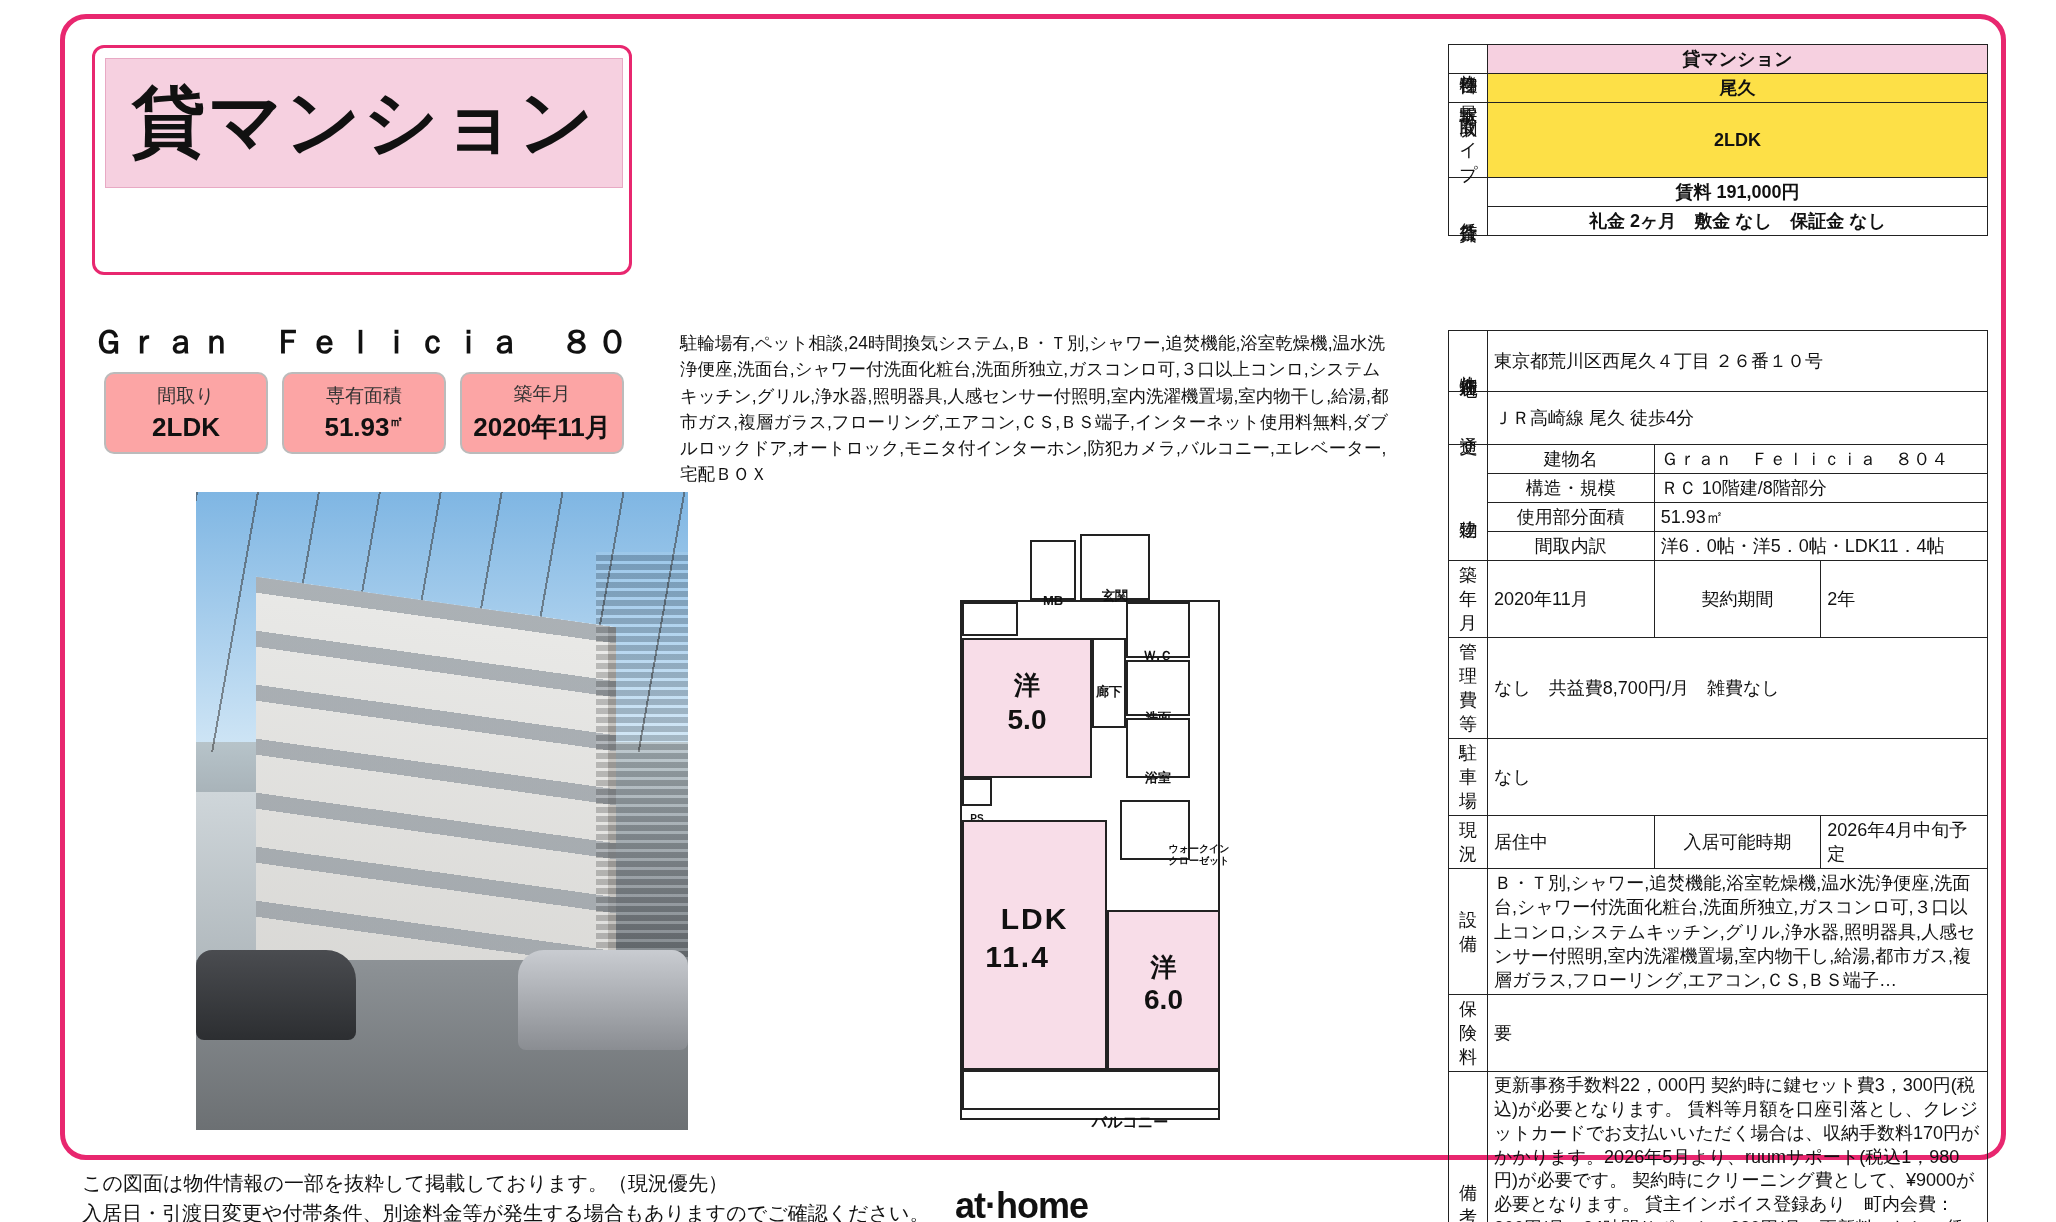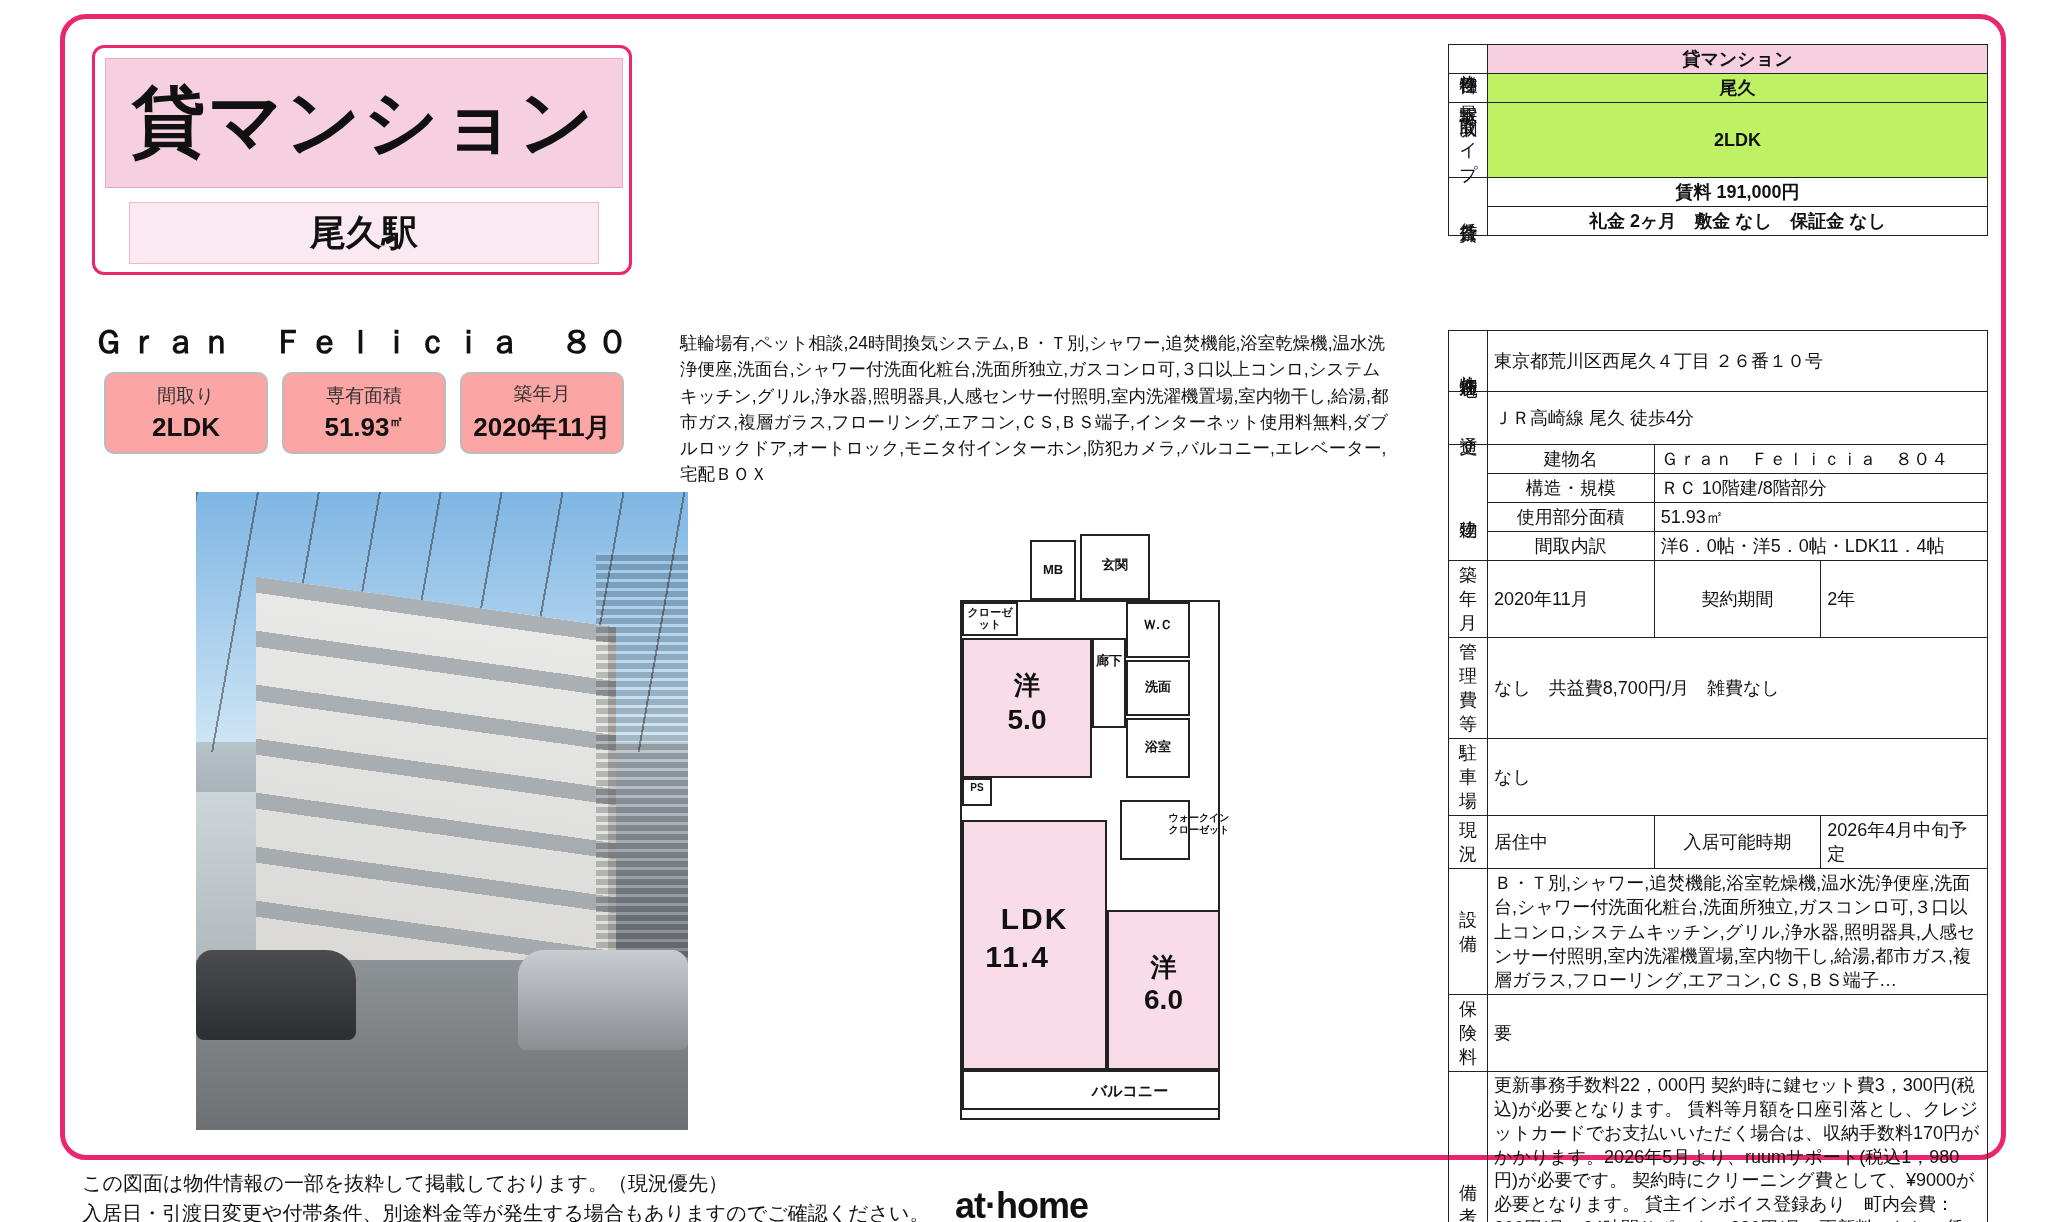--- a/index.html
+++ b/index.html
@@ -75,31 +75,31 @@
     background:#fbf7d6;display:flex;align-items:center;
     font-size:26px;font-weight:bold;padding-left:10px;box-sizing:border-box;}
   .cp-body{position:absolute;left:680px;top:330px;width:712px;
     font-size:17.5px;line-height:1.5;color:#111;}
 
   .plan{position:absolute;left:940px;top:520px;width:300px;height:600px;}
   .plan-box{position:absolute;border:2px solid #222;box-sizing:border-box;background:#fff;}
   .rm-pink{background:#f8dde8;}
   .rm-white{background:#ffffff;}
   .rm-label{position:absolute;width:100%;text-align:center;font-weight:bold;}
-  .tiny{font-size:13px;}
+  .tiny{font-size:13px;margin-top:31px;}
   .sm{font-size:15px;}
 
   
   .rt{position:absolute;left:1448px;top:44px;width:540px;}
   table.tbl{border-collapse:collapse;width:540px;table-layout:fixed;}
   table.tbl td{border:1px solid #222;padding:2px 6px;font-size:18px;vertical-align:middle;}
   td.vlabel{width:26px;text-align:center;font-size:14px;line-height:1.05;background:#fff;}
   td.vlabel span{writing-mode:vertical-rl;display:inline-block;letter-spacing:1px;}
   .pink{background:#f6d0e0;}
-  .cream{background:#bef264;}
+  .cream{background:#fde047;}
   .c{text-align:center;}
   .big2{font-size:40px;font-weight:bold;}
   .big3{font-size:36px;font-weight:bold;}
   .big4{font-size:30px;font-weight:bold;}
   .mid{font-size:22px;}
   .lbl2{font-size:15px;text-align:center;}
   .note{font-size:13.5px;line-height:1.35;}
   .note2{font-size:13px;line-height:1.32;}
 
   
@@ -109,21 +109,20 @@
   .foot-right .num{text-decoration:underline;margin-left:14px;}
 </style>
 </head>
 <body>
 
 <div class="page">
   <div class="frame"></div>
 
   <div class="title-box">
     <div class="title-main">貸マンション</div>
-    <div class="title-sub">尾久駅</div>
   </div>
   <div class="bldg-name">Ｇｒａｎ　Ｆｅｌｉｃｉａ　８０４</div>
 
   <div class="specs">
     <div class="spec">
       <div class="lbl">間取り</div>
       <div class="val">2LDK</div>
     </div>
     <div class="spec">
       <div class="lbl">専有面積</div>

